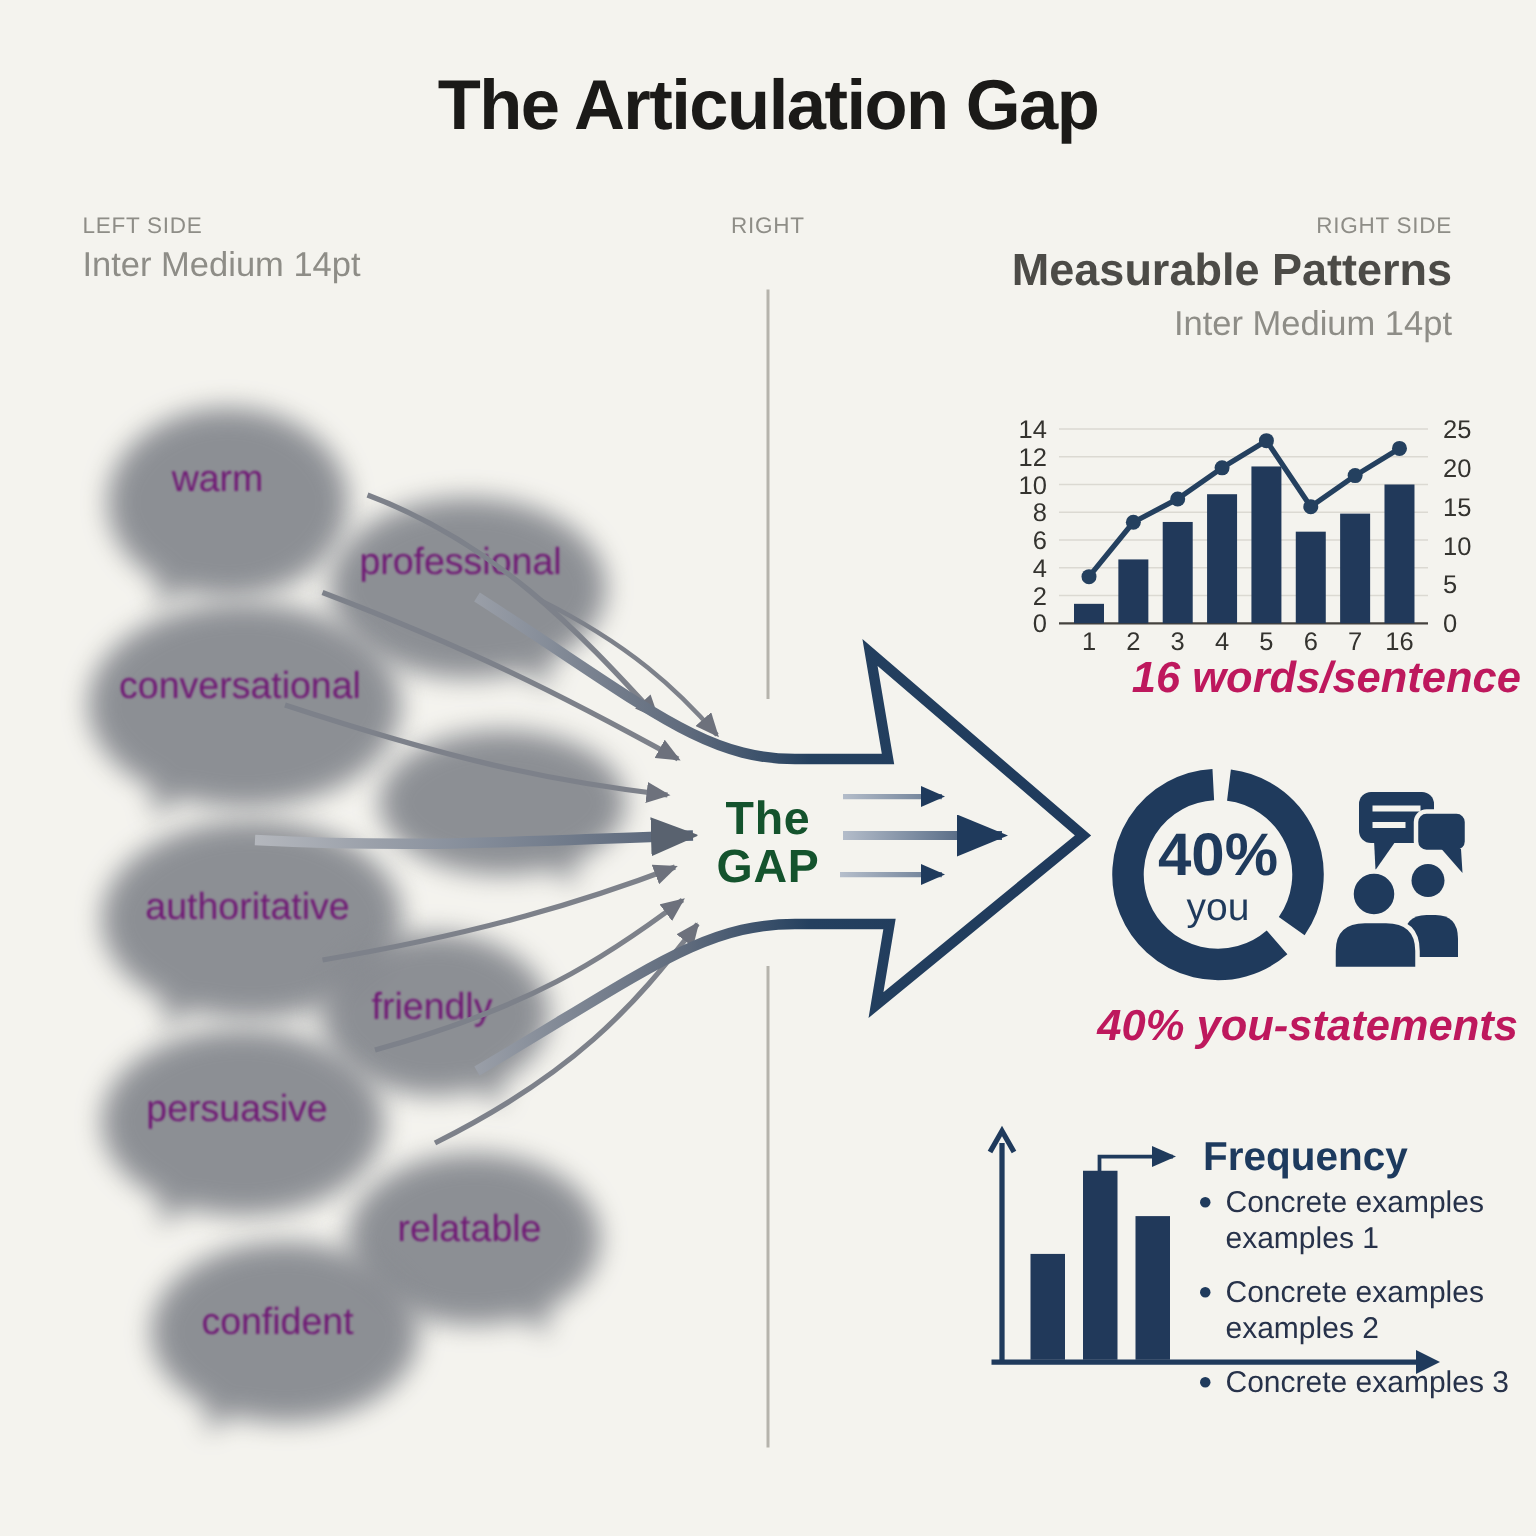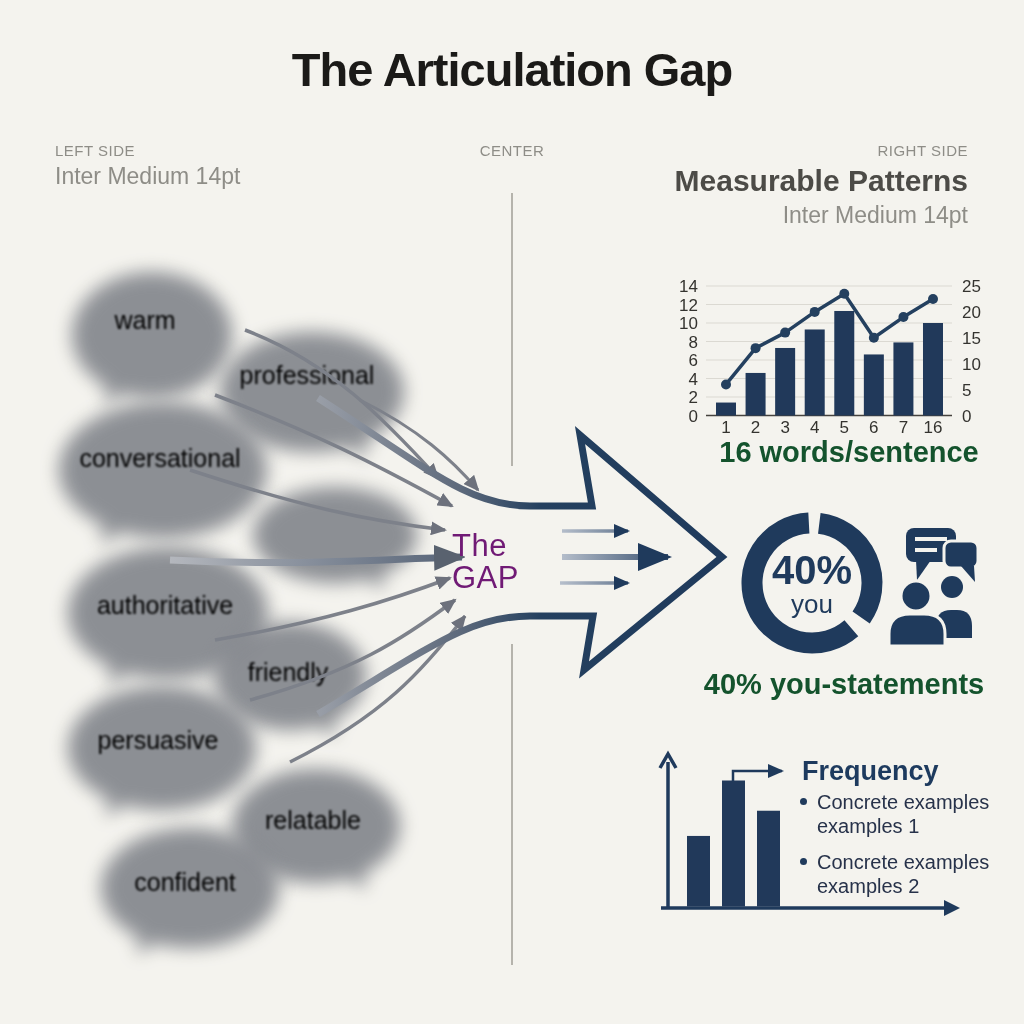--- a/index.html
+++ b/index.html
@@ -20,27 +20,27 @@
 
   .divider{position:absolute;left:511px;width:2px;background:#b5b3ac;}
   .div-top{top:193px;height:273px;}
   .div-bottom{top:644px;height:321px;}
 
   
   .bubble-shape{position:absolute;background:#85888e;border-radius:50%;filter:blur(9px);opacity:.93;}
   .bubble-shape:after{content:'';position:absolute;width:30px;height:30px;background:#85888e;
     bottom:-8px;left:20%;clip-path:polygon(0 100%,15% 0,100% 25%);}
   .bubble-shape.tail-r:after{left:auto;right:20%;clip-path:polygon(100% 100%,0 25%,85% 0);}
-  .bubble-label{position:absolute;transform:translate(-50%,-50%);color:#000000;
+  .bubble-label{position:absolute;transform:translate(-50%,-50%);color:#701a75;
     font-size:25px;font-weight:500;filter:blur(.8px);white-space:nowrap;}
 
-  .gap-label{position:absolute;left:452px;top:530px;width:120px;text-align:left;
-    font-size:31px;font-weight:400;color:#701a75;line-height:1.02;letter-spacing:.5px;}
-
-  .cap{position:absolute;text-align:center;font-weight:700;color:#14532d;}
+  .gap-label{position:absolute;left:452px;top:530px;width:120px;text-align:center;
+    font-size:31px;font-weight:700;color:#14532d;line-height:1.02;letter-spacing:.5px;}
+
+  .cap{position:absolute;text-align:right;font-weight:700;color:#be185d;font-style:italic;}
   .cap1{left:684px;top:436px;width:330px;font-size:29px;}
   .cap2{left:676px;top:668px;width:336px;font-size:29px;}
   .cap3{left:668px;top:922px;width:336px;font-size:30px;}
 
   .donut-center{position:absolute;left:742px;top:550px;width:140px;text-align:center;color:#1f3a5c;}
   .donut-center .pct{font-size:40px;font-weight:800;line-height:1;}
   .donut-center .sub{font-size:26px;font-weight:400;line-height:1.1;}
 
   .freq-label{position:absolute;left:802px;top:756px;font-size:27px;font-weight:700;color:#1d3a5e;}
 
@@ -217,21 +217,21 @@
     <div>GAP</div>
   </div>
 
   <div class="page-title">The Articulation Gap</div>
 
   <div class="col-head col-left">
     <div class="eyebrow">LEFT SIDE</div>
     <div class="subheading">Inter Medium 14pt</div>
   </div>
   <div class="col-head col-center">
-    <div class="eyebrow">CENTER</div>
+    <div class="eyebrow">RIGHT</div>
   </div>
   <div class="col-head col-right">
     <div class="eyebrow">RIGHT SIDE</div>
     <div class="heading">Measurable Patterns</div>
     <div class="subheading">Inter Medium 14pt</div>
   </div>
 
   <div class="cap cap1">16 words/sentence</div>
 
   <div class="donut-center">
@@ -243,15 +243,19 @@
   <div class="freq-label">Frequency</div>
   <div class="bullets" id="bullet-list">
       <div class="bullet-row">
         <span class="bullet-dot"></span>
         <span>Concrete examples<br>examples 1</span>
       </div>
       <div class="bullet-row">
         <span class="bullet-dot"></span>
         <span>Concrete examples<br>examples 2</span>
       </div>
+      <div class="bullet-row">
+        <span class="bullet-dot"></span>
+        <span>Concrete examples 3</span>
+      </div>
     </div>
 
 </div>
 
 </body></html>

